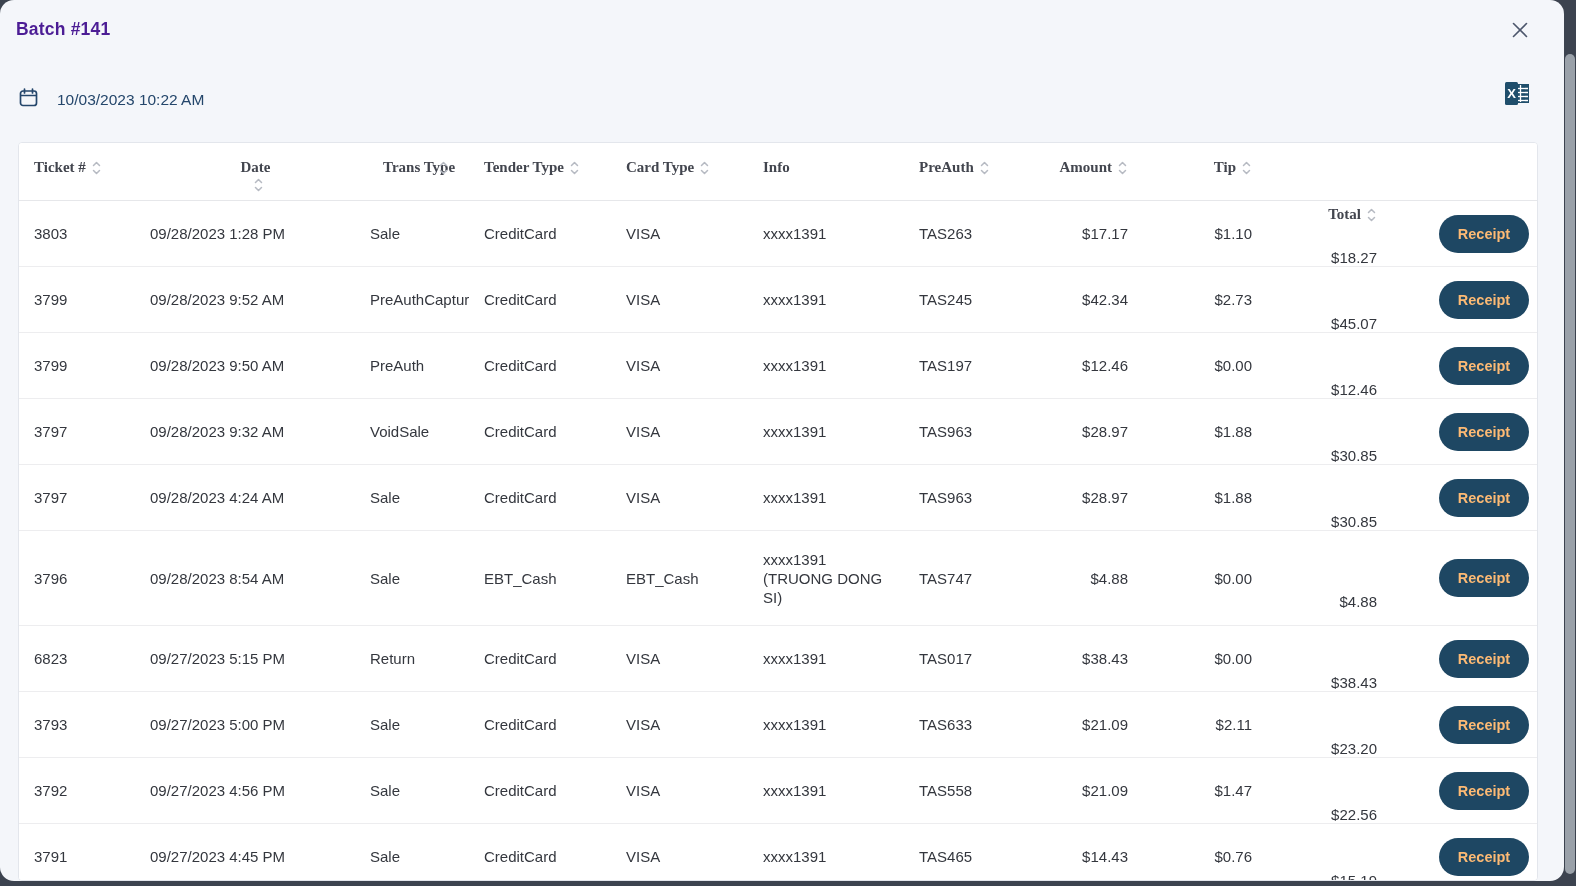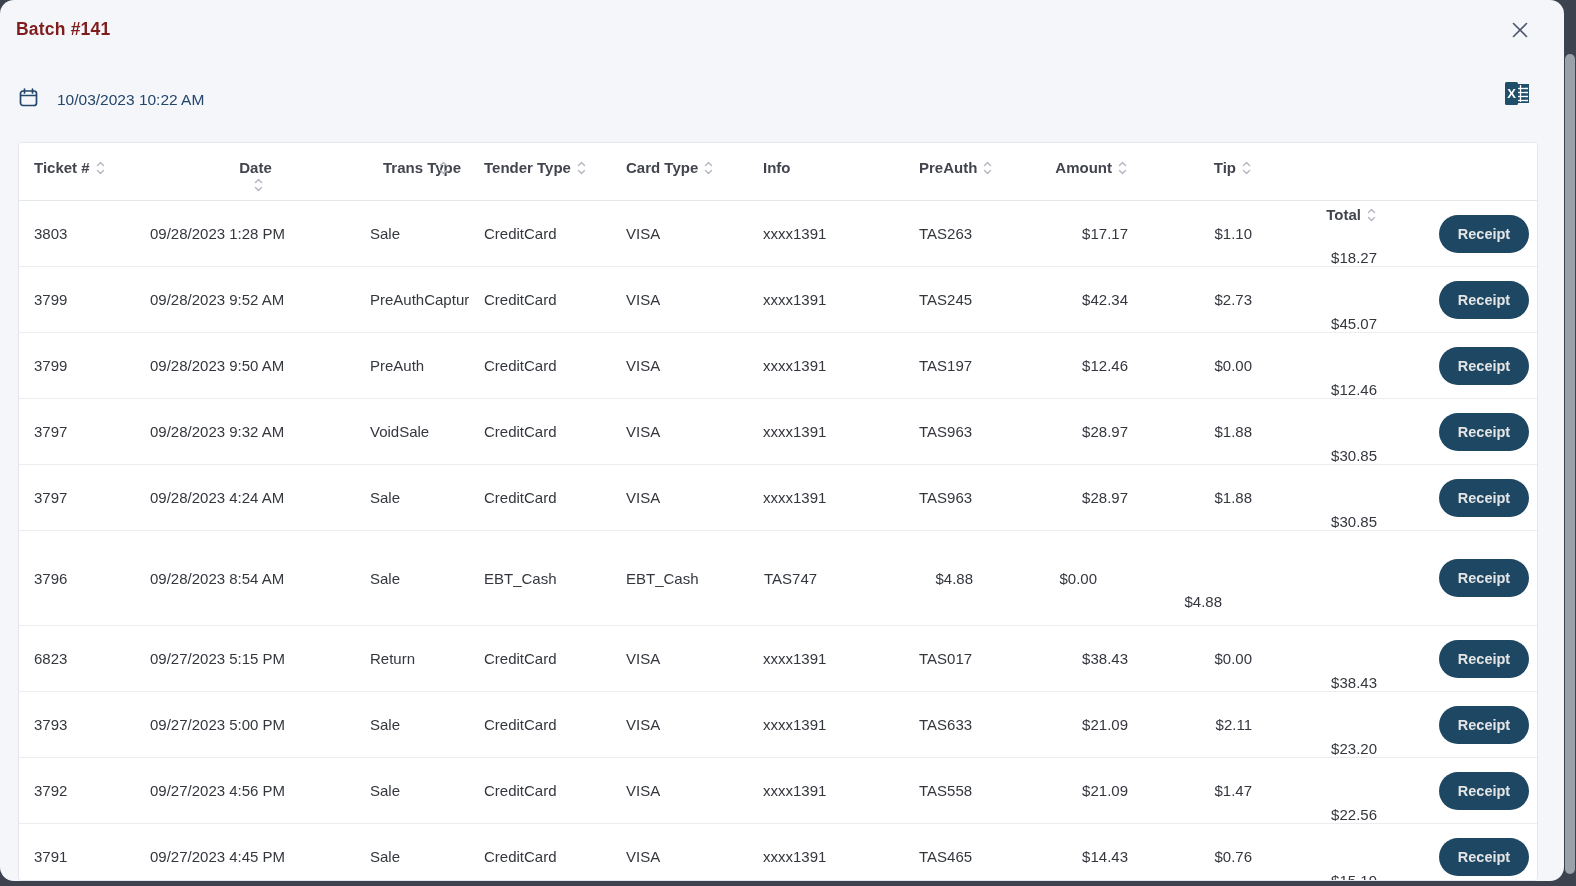--- a/index.html
+++ b/index.html
@@ -12,21 +12,21 @@
   }
   .modal {
     position:absolute; left:0; top:0;
     width:1564px; height:881px;
     background:#f4f6fa;
     border-radius:14px;
     overflow:hidden;
   }
   .modal-title {
     position:absolute; left:16px; top:19px;
-    font-size:17.5px; font-weight:700; color:#7f1d1d; letter-spacing:.2px;
+    font-size:17.5px; font-weight:700; color:#4c1d95; letter-spacing:.2px;
   }
   .close-btn {
     position:absolute; left:1504px; top:15px;
     width:32px; height:32px;
     display:flex; align-items:center; justify-content:center;
     cursor:pointer; background:none; border:none;
   }
   .date-group {
     position:absolute; left:18px; top:87px;
     display:flex; align-items:center; gap:18px;
@@ -45,20 +45,21 @@
     border:1px solid #e3e6ec;
     border-radius:4px;
     overflow:hidden;
   }
   .thead {
     display:flex; align-items:flex-start;
     height:58px; padding-top:15px;
     border-bottom:1px solid #e6e7ea;
     color:#42454e; font-size:15px; font-weight:700;
     background:#fff;
+    font-family:Liberation Serif, serif;
   }
   .th { display:flex; align-items:center; flex-shrink:0; cursor:pointer; line-height:19px; }
   .th.no-sort { cursor:default; }
   .sort-svg { margin-left:5px; flex-shrink:0; }
   .row {
     display:flex; align-items:center;
     height:66px;
     border-bottom:1px solid #ededef;
     font-size:15px; color:#34373e;
     background:#fff;
@@ -77,21 +78,21 @@
   .col-tip      { width:122px; justify-content:flex-end; text-align:right; padding-right:1px; }
   .col-total    { width:126px; justify-content:flex-end; text-align:right; padding-right:2px;margin-top:47px; }
   .col-receipt  { flex:1; display:flex; justify-content:flex-end; padding-right:8px; }
   .cell.col-amount,.cell.col-tip,.cell.col-total { display:flex; align-items:center; }
   .th.col-trans { justify-content:center; padding-left:0; }
   .th-label-wrap { display:inline-block; max-width:50px; text-align:center; }
   .info-text { display:inline-block; max-width:121px; }
   .receipt-btn {
     width:90px; height:38px;
     border:none; border-radius:19px;
-    background:#1e4763; color:#e5e5e5;
+    background:#1e4763; color:#fdba74;
     font-family:"Liberation Sans", sans-serif;
     font-size:14.5px; font-weight:700;
     display:flex; align-items:center; justify-content:center;
     cursor:pointer;
   }
   .page-scrollbar-thumb {
     position:absolute; right:1px; top:54px;
     width:10px; height:820px;
     background:#9aa1a9; border-radius:5px;
   }
@@ -301,20 +302,21 @@
       </button>
     </div>
   </div>
 
   <div class="row tall">
     <div class="cell col-ticket">3796</div>
     <div class="cell col-date">09/28/2023 8:54 AM</div>
     <div class="cell col-trans">Sale</div>
     <div class="cell col-tender">EBT_Cash</div>
     <div class="cell col-card">EBT_Cash</div>
+    <div class="cell col-info"><span class="info-text">xxxx1391 (TRUONG DONG SI)</span></div>
     <div class="cell col-approval">TAS747</div>
     <div class="cell col-amount">$4.88</div>
     <div class="cell col-tip">$0.00</div>
     <div class="cell col-total">$4.88</div>
     <div class="cell col-receipt">
       <button class="receipt-btn">
         <span>Receipt</span>
       </button>
     </div>
   </div>

